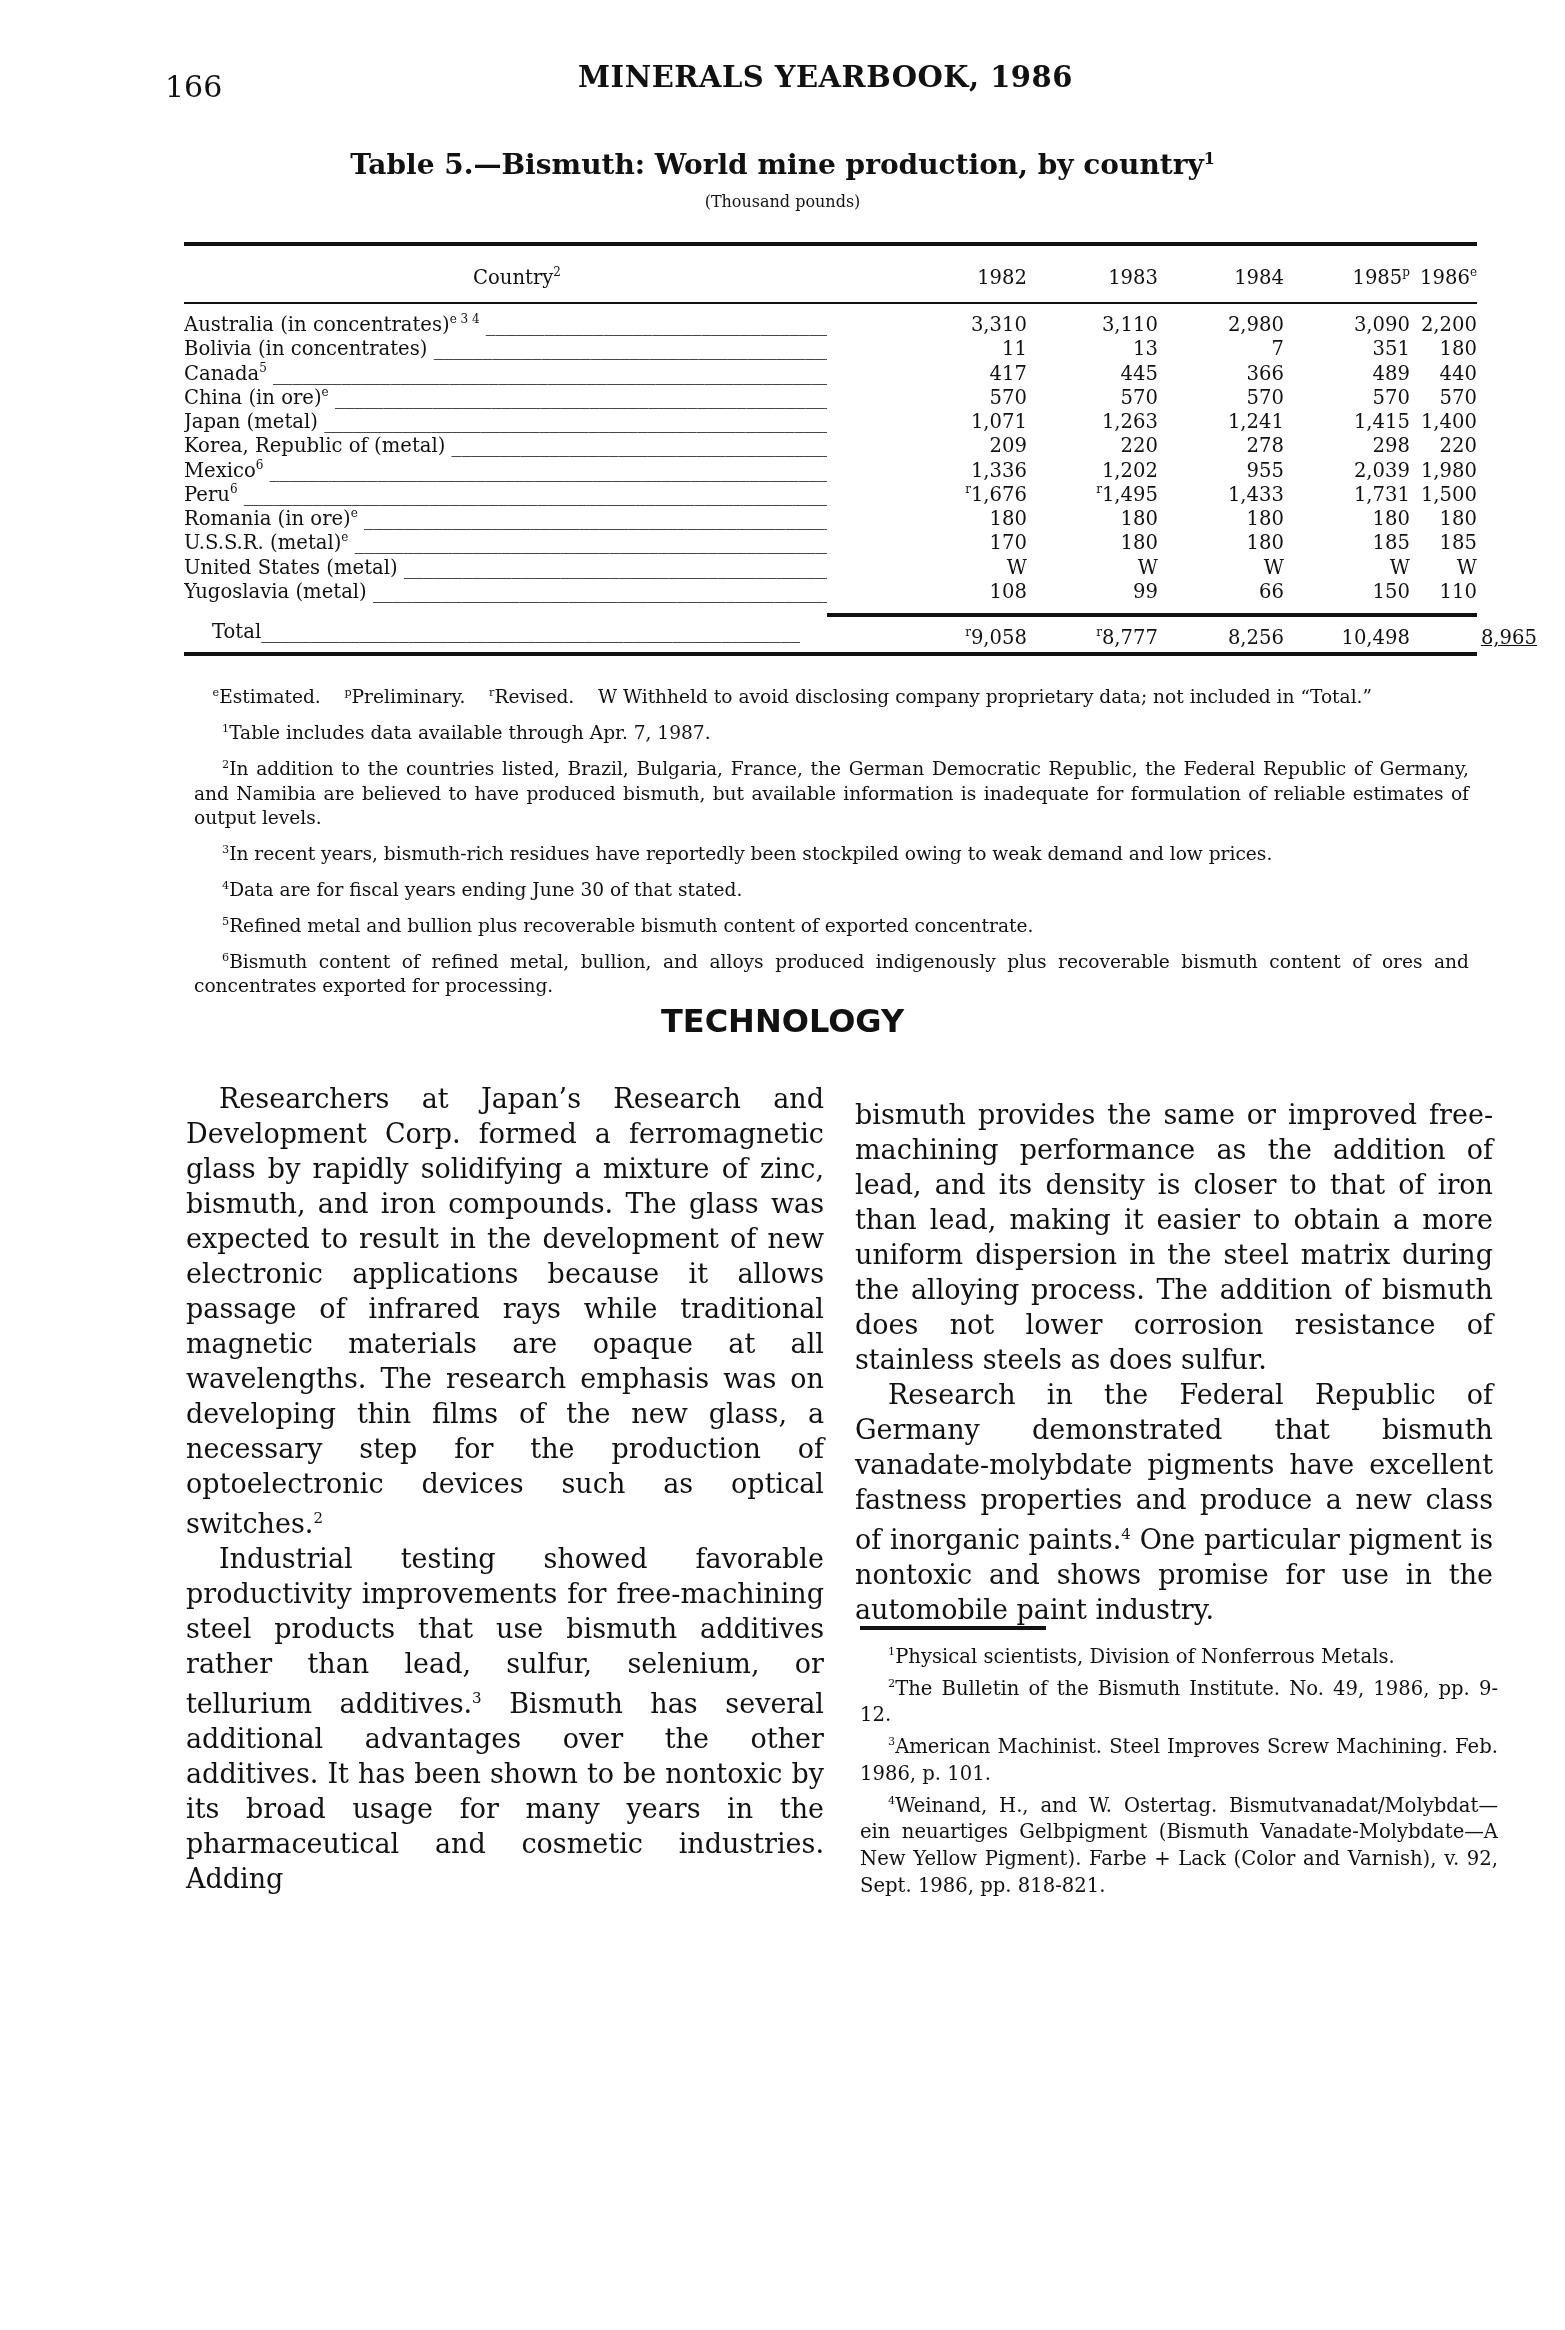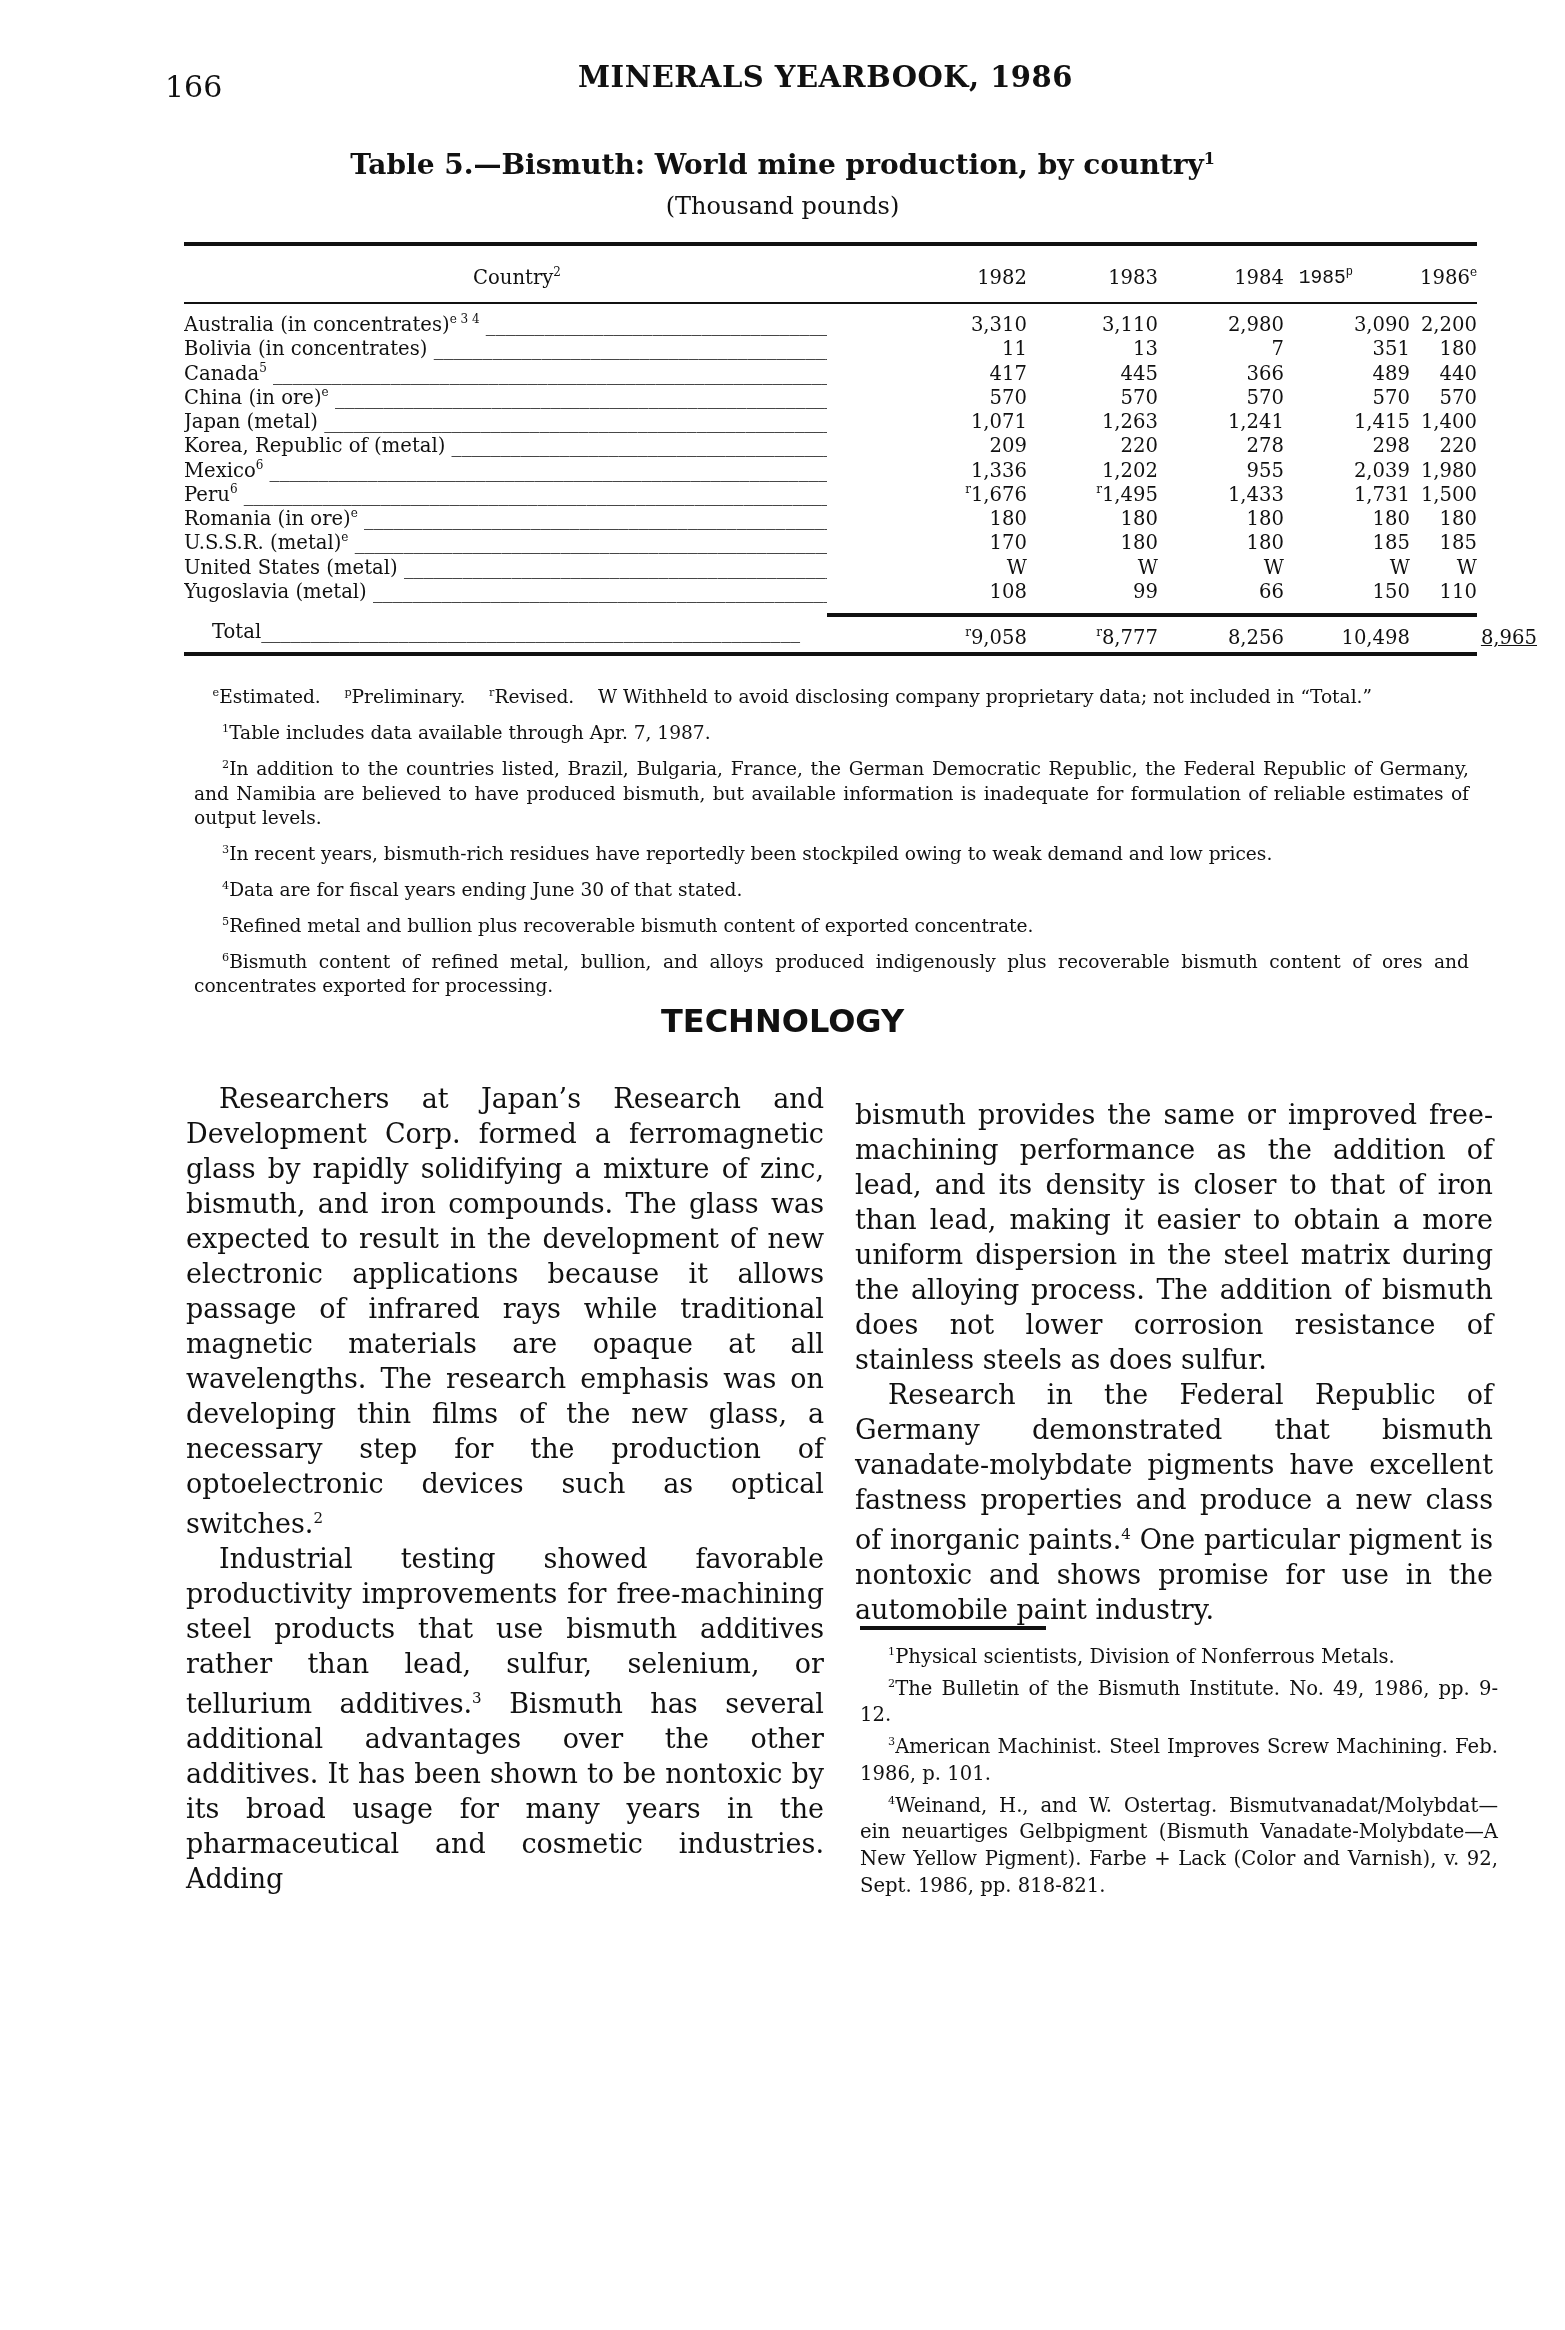--- a/index.html
+++ b/index.html
@@ -3,21 +3,21 @@
 <meta charset="utf-8">
 <style>
   html, body { margin:0; padding:0; background:#ffffff; }
   body { width:1565px; height:2543px; position:relative; overflow:hidden;
          font-family:"DejaVu Serif","Liberation Serif",serif; color:#111; }
   .abs { position:absolute; }
   #page-number { left:165px; top:69px; font-size:30px; }
   #running-head { left:578px; top:60px; font-size:29px; font-weight:bold; letter-spacing:0.5px; }
   #table-title { left:0; width:1565px; text-align:center; top:148px; font-size:28px; font-weight:bold; }
   #table-title sup { font-size:16px; }
-  #table-unit { left:0; width:1565px; text-align:center; top:192px; font-size:24px; }
+  #table-unit { left:0; width:1565px; text-align:center; top:192px; font-size:16px; }
   .rule-thick { position:absolute; background:#111; height:4.7px; }
   #table { left:184px; top:242px; width:1293px; }
   .thead { position:absolute; top:0; left:0; width:1293px; height:56px; border-top:4.7px solid #111; border-bottom:2.3px solid #111; }
   .th { position:absolute; top:18.6px; font-size:19.6px; }
   .th.num { text-align:right; width:93px; }
   .th sup { font-size:12px; }
   .row { position:absolute; left:0; width:1293px; height:24px; font-size:19.6px; line-height:24px; }
   .row .label { position:absolute; left:0; white-space:nowrap; }
   .row .label sup { font-size:12px; }
   .row .cell { position:absolute; text-align:right; width:93px; }
@@ -47,21 +47,21 @@
 
 <div class="abs" id="table-title"><span>Table 5.—Bismuth: World mine production, by country</span><sup>1</sup></div>
 <div class="abs" id="table-unit">(Thousand pounds)</div>
 
 <div class="abs" id="table">
   <div class="thead">
     <div class="th" style="left:289px;"><span>Country</span><sup>2</sup></div>
     <div class="th num" style="left:750px;"><span>1982</span><sup></sup></div>
     <div class="th num" style="left:881px;"><span>1983</span><sup></sup></div>
     <div class="th num" style="left:1007px;"><span>1984</span><sup></sup></div>
-    <div class="th num" style="left:1076px;font-family:Liberation Mono, monospace;"><span>1985</span><sup>p</sup></div>
+    <div class="th num" style="left:1133px;"><span>1985</span><sup>p</sup></div>
     <div class="th num" style="left:1200px;"><span>1986</span><sup>e</sup></div>
   </div>
   <div id="table-body">
       <div class="row" style="top: 65px;">
         <span class="label" style="width: 643px; overflow: hidden;"><span>Australia (in concentrates)</span><sup>e 3 4</sup><span> ____________________________________________________________</span></span>
         <span class="cell" style="left:750px;"><sup></sup><span>3,310</span></span>
         <span class="cell" style="left:881px;"><sup></sup><span>3,110</span></span>
         <span class="cell" style="left:1007px;"><sup></sup><span>2,980</span></span>
         <span class="cell" style="left:1133px;"><sup></sup><span>3,090</span></span>
         <span class="cell" style="left:1200px;"><sup></sup><span>2,200</span></span>

